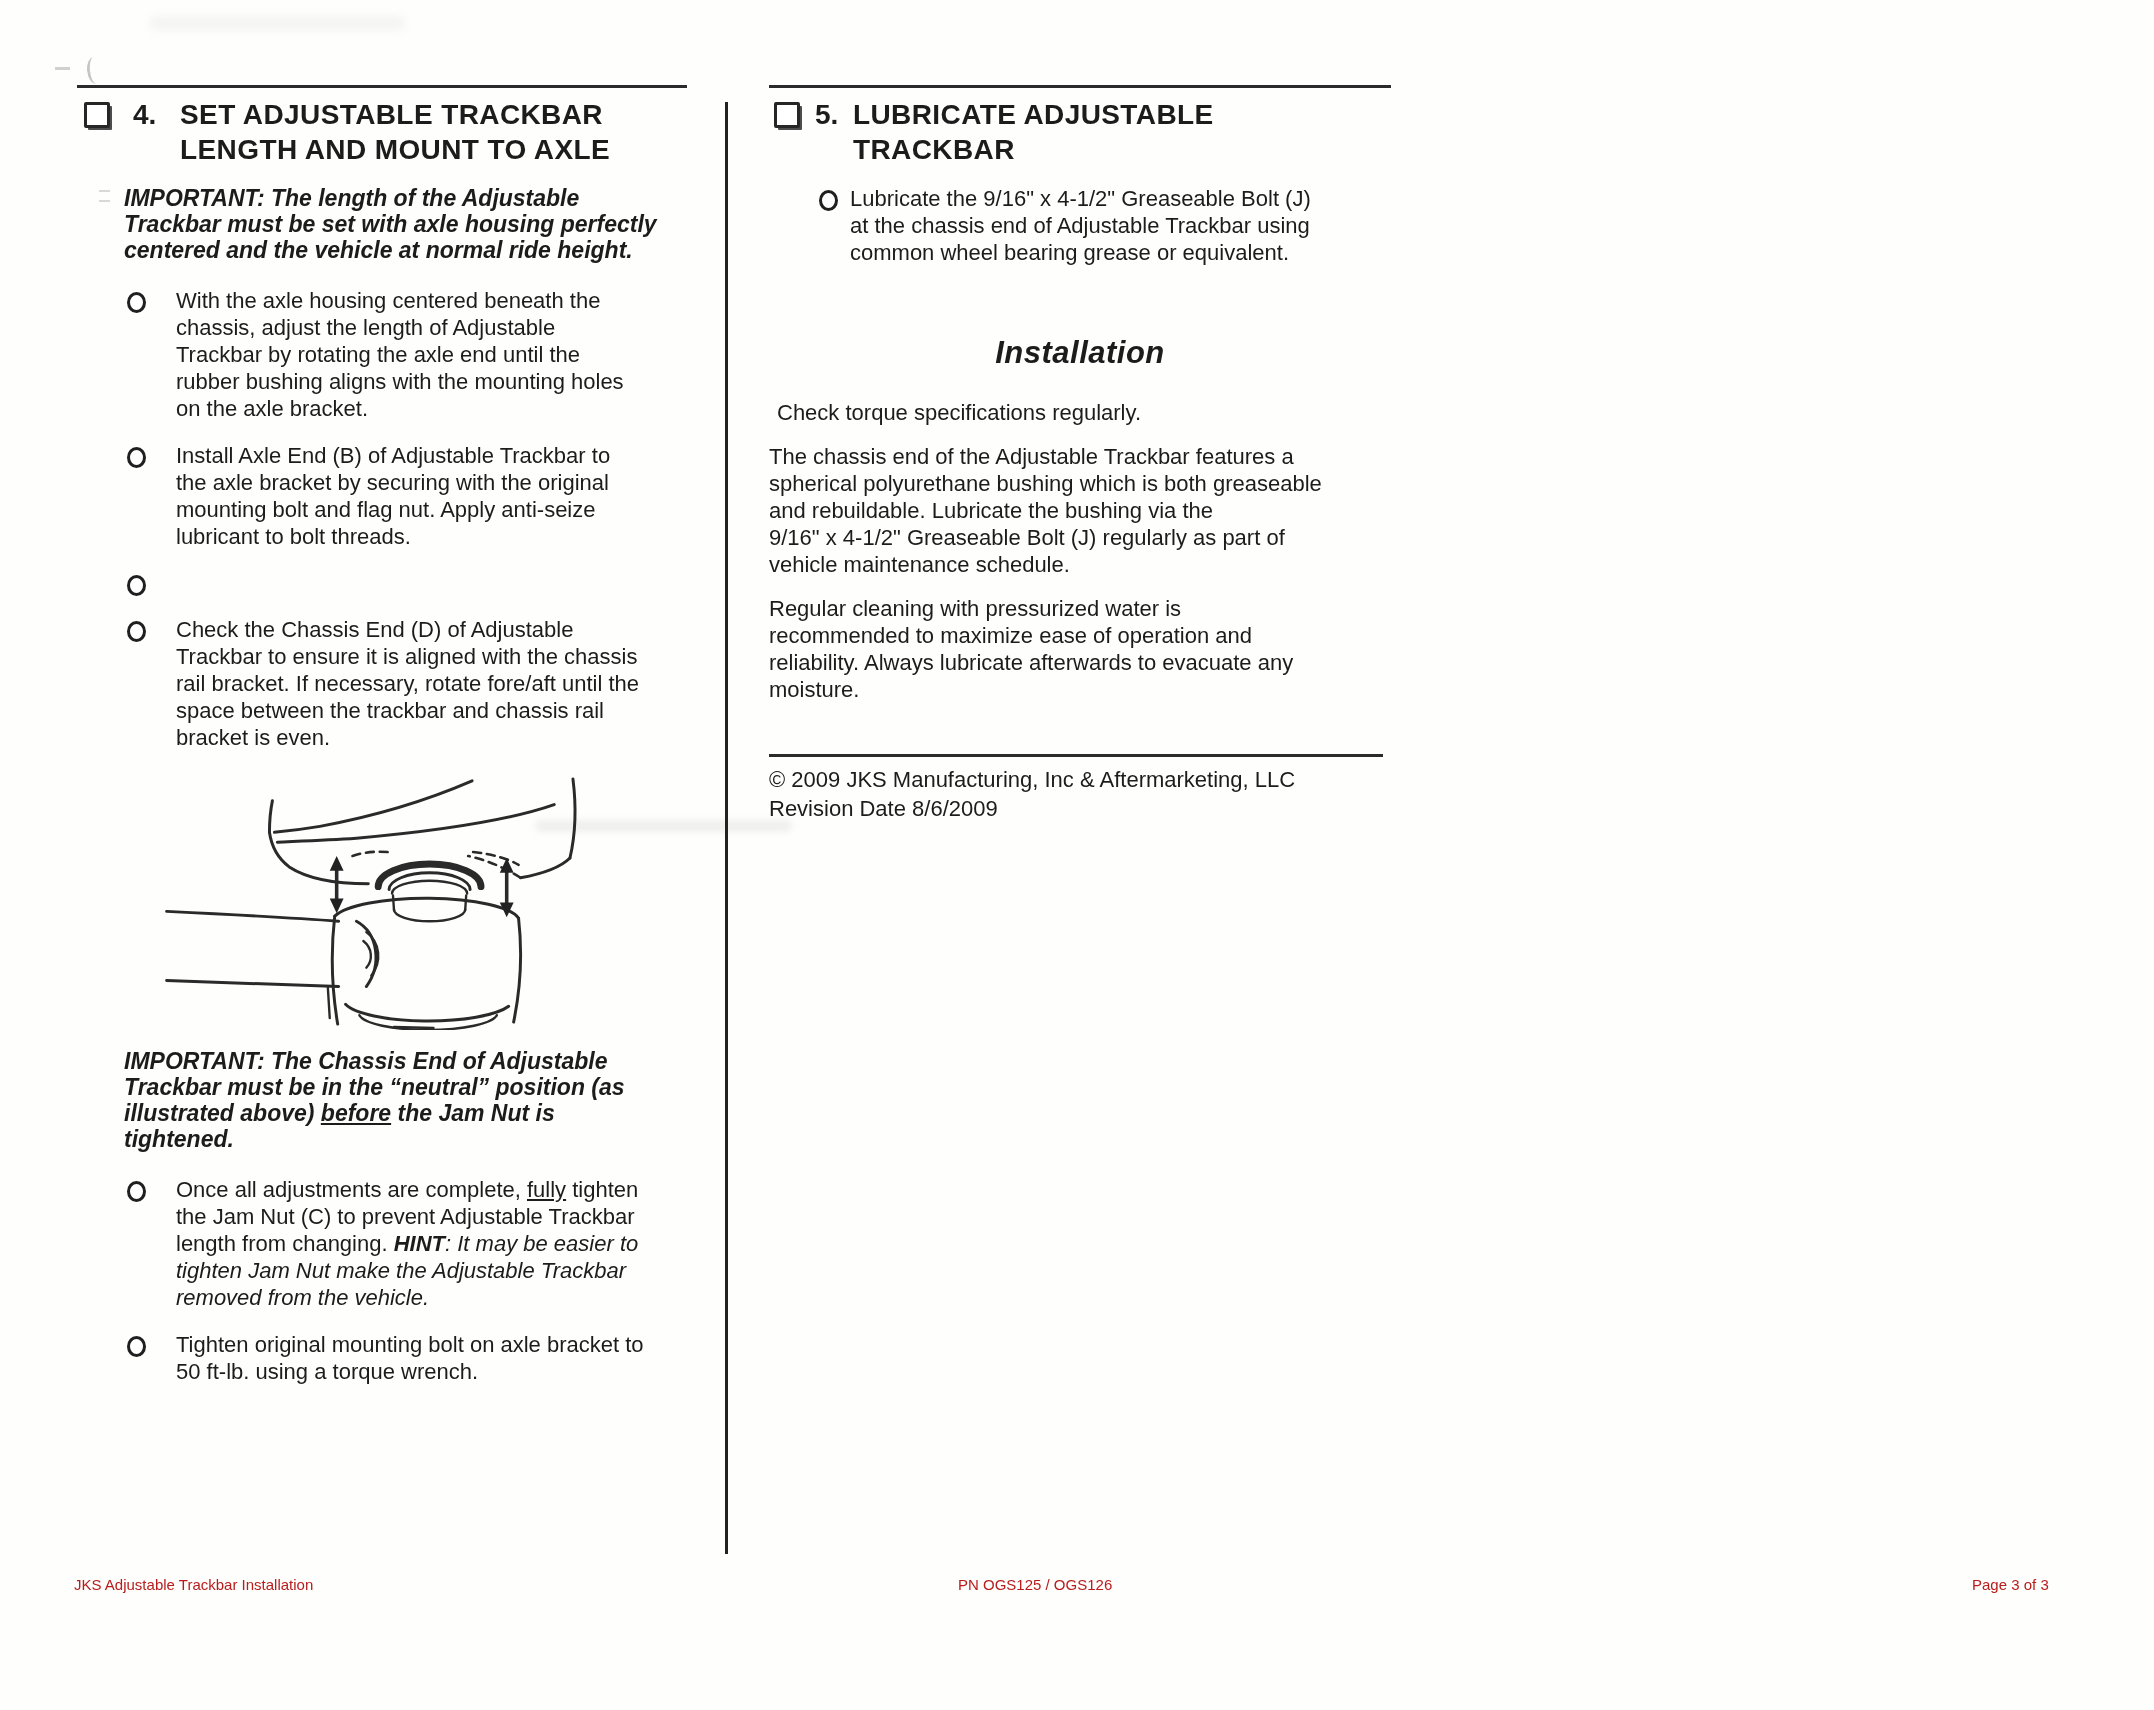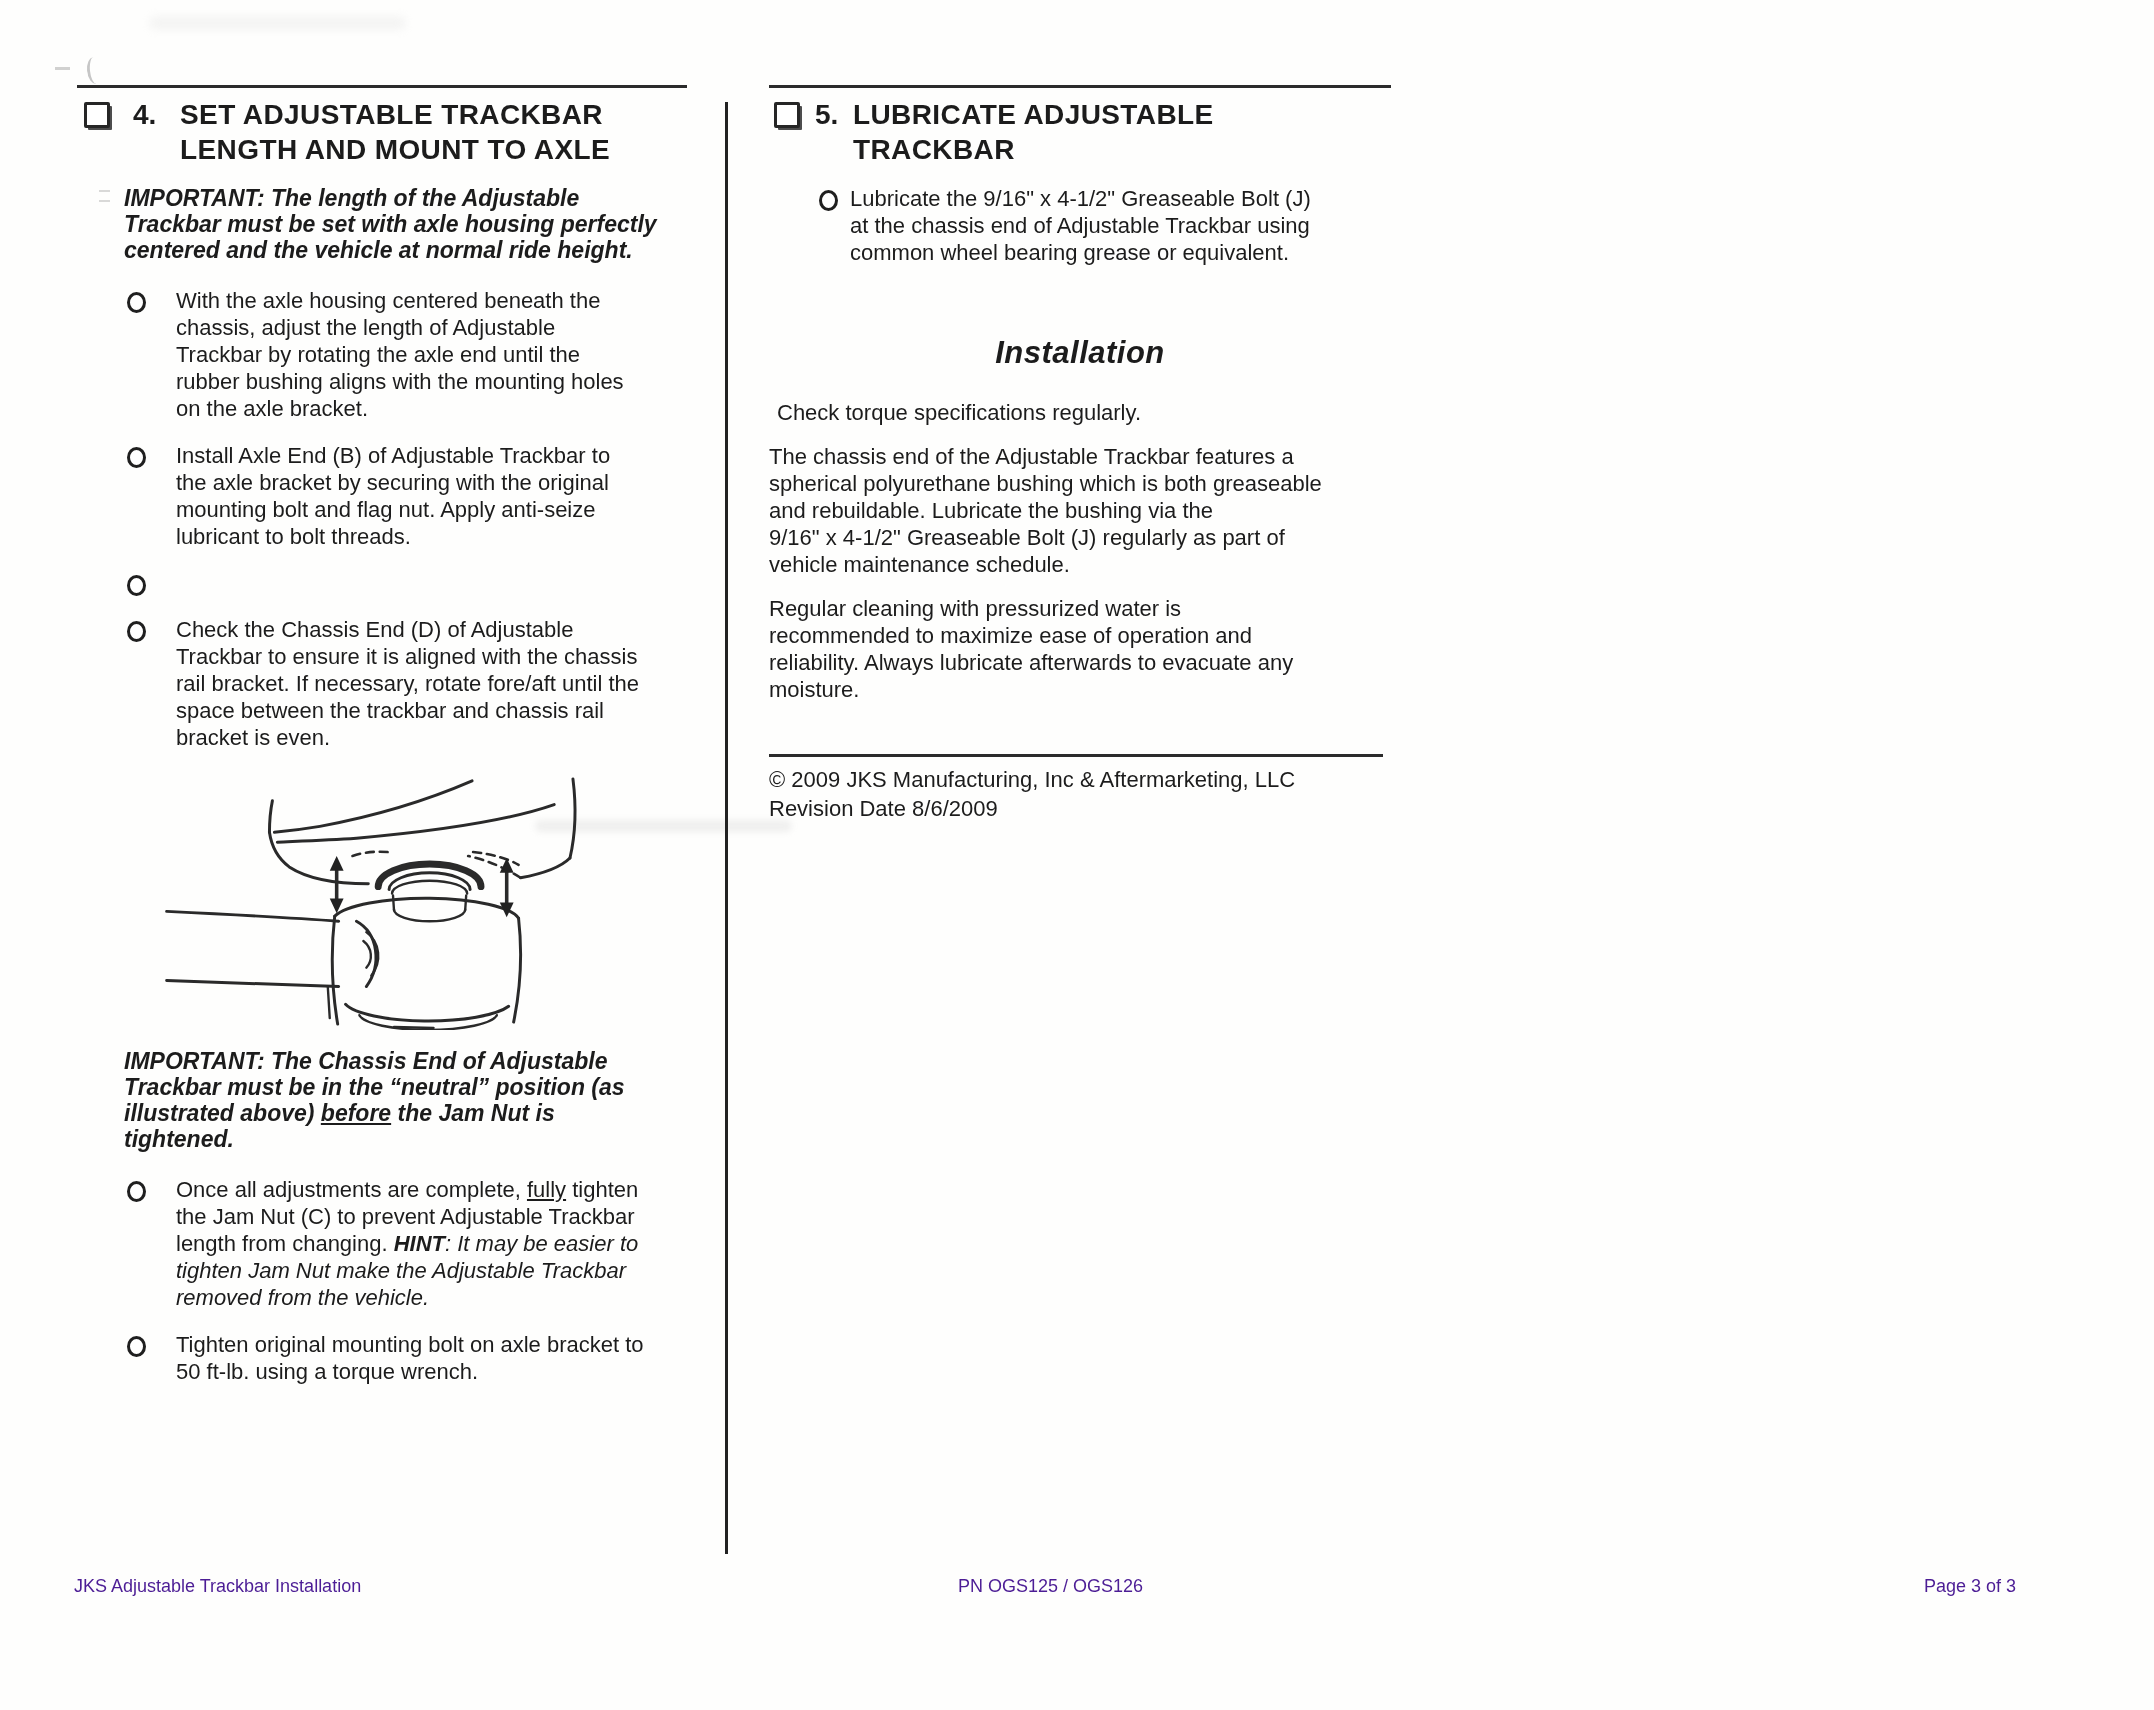--- a/index.html
+++ b/index.html
@@ -63,24 +63,24 @@
   
   .maint-heading{
     margin:69px 0 0 0;text-align:center;
     font-size:31px;font-weight:bold;font-style:italic;letter-spacing:0.5px;
   }
   .para{margin:17px 0 0 0;font-size:22px;line-height:27px;white-space:pre-line;}
   .para.first{margin-top:28px;margin-left:8px;}
   .copy-rule{margin-top:51px;height:3px;background:#2b2b2b;width:614px;}
   .copyright{margin:8px 0 6px 0;font-size:22px;line-height:29px;}
   
-  .footer-item{position:absolute;top:1576px;font-size:18px;color:#4c1d95;}
+  .footer-item{position:absolute;top:1576px;font-size:15px;color:#b91c1c;}
   .footer-left{left:74px;}
   .footer-center{left:958px;}
-  .footer-right{left:1924px;}
+  .footer-right{left:1972px;}
   
   .artifact{position:absolute;pointer-events:none;}
   .a-paren{left:87px;top:57px;width:13px;height:27px;border-left:3px solid #9a9a9a;border-radius:50%/50%;opacity:.55;transform:rotate(-6deg);}
   .a-dash{left:55px;top:67px;width:15px;height:3px;background:#ababab;opacity:.55;}
   .a-equal{left:99px;top:190px;width:11px;height:8px;border-top:2px solid #b5b5b5;border-bottom:2px solid #b5b5b5;opacity:.5;}
   .a-smudge{left:149px;top:16px;width:257px;height:14px;background:#c9c9c9;opacity:.18;filter:blur(4px);border-radius:8px;}
   .a-smudge2{left:535px;top:820px;width:257px;height:12px;background:#bdbdbd;opacity:.22;filter:blur(3px);border-radius:6px;}
 </style>
 </head>
 <body>

